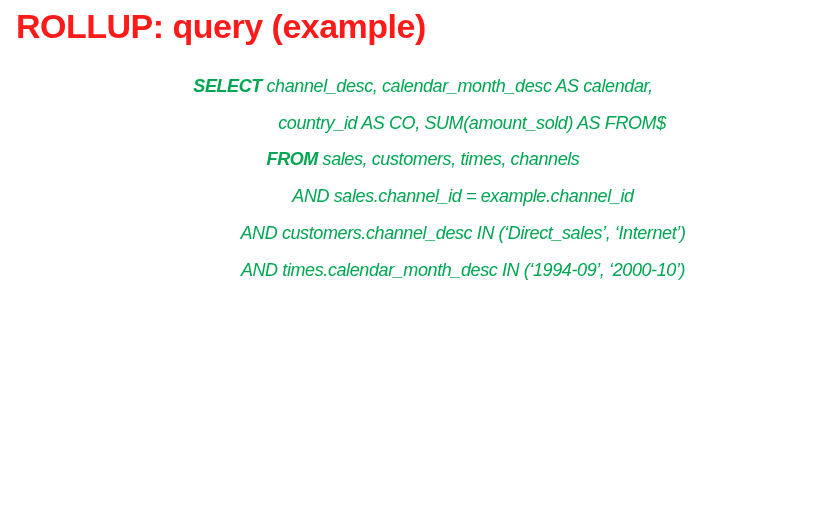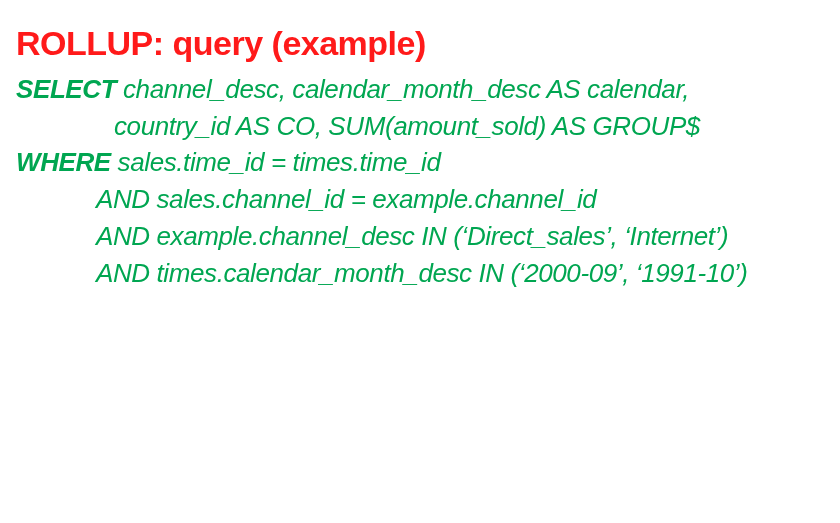--- a/index.html
+++ b/index.html
@@ -12,49 +12,50 @@
     width: 840px;
     height: 523px;
     background: var(--bg);
     font-family: "Liberation Sans", sans-serif;
     overflow: hidden;
   }
   .slide {
     width: 840px;
     height: 523px;
     background: var(--bg);
-    padding: 22px 10px 0 16px;
+    padding: 5px 10px 0 16px;
   }
   .title {
     font-size: 34px;
     line-height: 42px;
     font-weight: bold;
     letter-spacing: -0.5px;
     color: var(--title-color);
   }
   .sql {
-    margin-top: 7px;
-    font-size: 26px;
+    margin-top: 21px;
+    font-size: 18px;
     line-height: 36.7px;
     font-style: italic;
     letter-spacing: -0.4px;
     color: var(--sql-color);
     white-space: nowrap;
+    text-align: center;
   }
   .sql-line { padding-left: 0; }
   .sql-line.indent-1 { padding-left: 98px; }
   .sql-line.indent-2 { padding-left: 80px; }
   .kw { font-weight: bold; }
 </style>
 </head>
 <body>
 
 <div class="slide">
   <h1 class="title">ROLLUP: query (example)</h1>
   <div class="sql" id="sql-block">
       <div class="sql-line indent-0"><span class="kw">SELECT</span><span> channel_desc, calendar_month_desc AS calendar,</span></div>
-      <div class="sql-line indent-1"><span>country_id AS CO, SUM(amount_sold) AS GROUP$</span></div>
-      <div class="sql-line indent-0"><span class="kw">WHERE</span><span> sales.time_id = times.time_id</span></div>
+      <div class="sql-line indent-1"><span>country_id AS CO, SUM(amount_sold) AS FROM$</span></div>
+      <div class="sql-line indent-0"><span class="kw">FROM</span><span> sales, customers, times, channels</span></div>
       <div class="sql-line indent-2"><span>AND sales.channel_id = example.channel_id</span></div>
-      <div class="sql-line indent-2"><span>AND example.channel_desc IN (‘Direct_sales’, ‘Internet’)</span></div>
-      <div class="sql-line indent-2"><span>AND times.calendar_month_desc IN (‘2000-09’, ‘1991-10’)</span></div>
+      <div class="sql-line indent-2"><span>AND customers.channel_desc IN (‘Direct_sales’, ‘Internet’)</span></div>
+      <div class="sql-line indent-2"><span>AND times.calendar_month_desc IN (‘1994-09’, ‘2000-10’)</span></div>
     </div>
 </div>
 
 </body></html>

